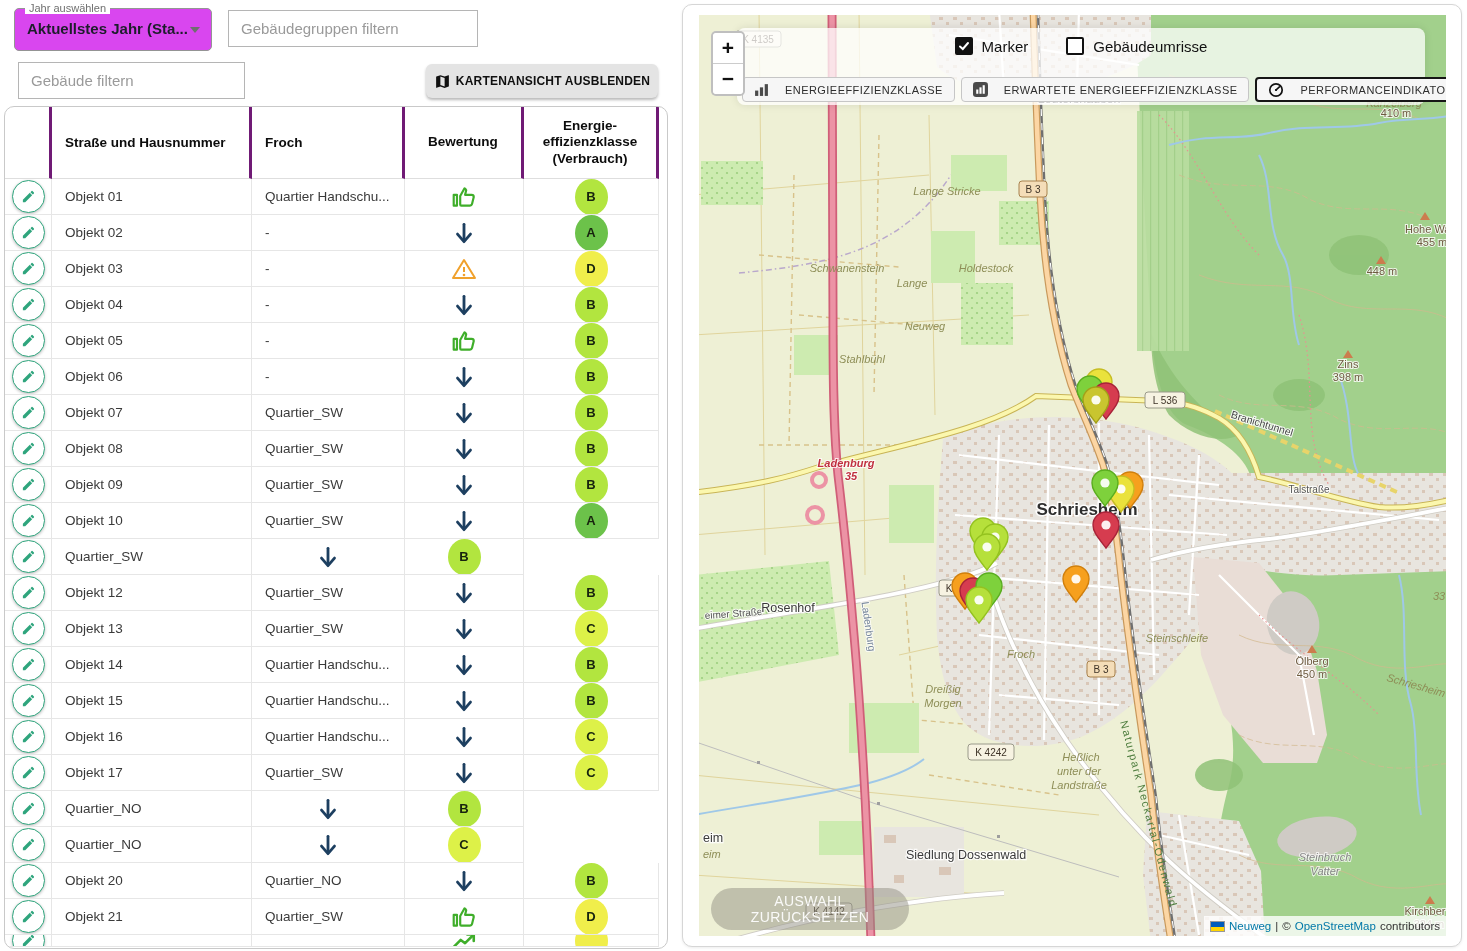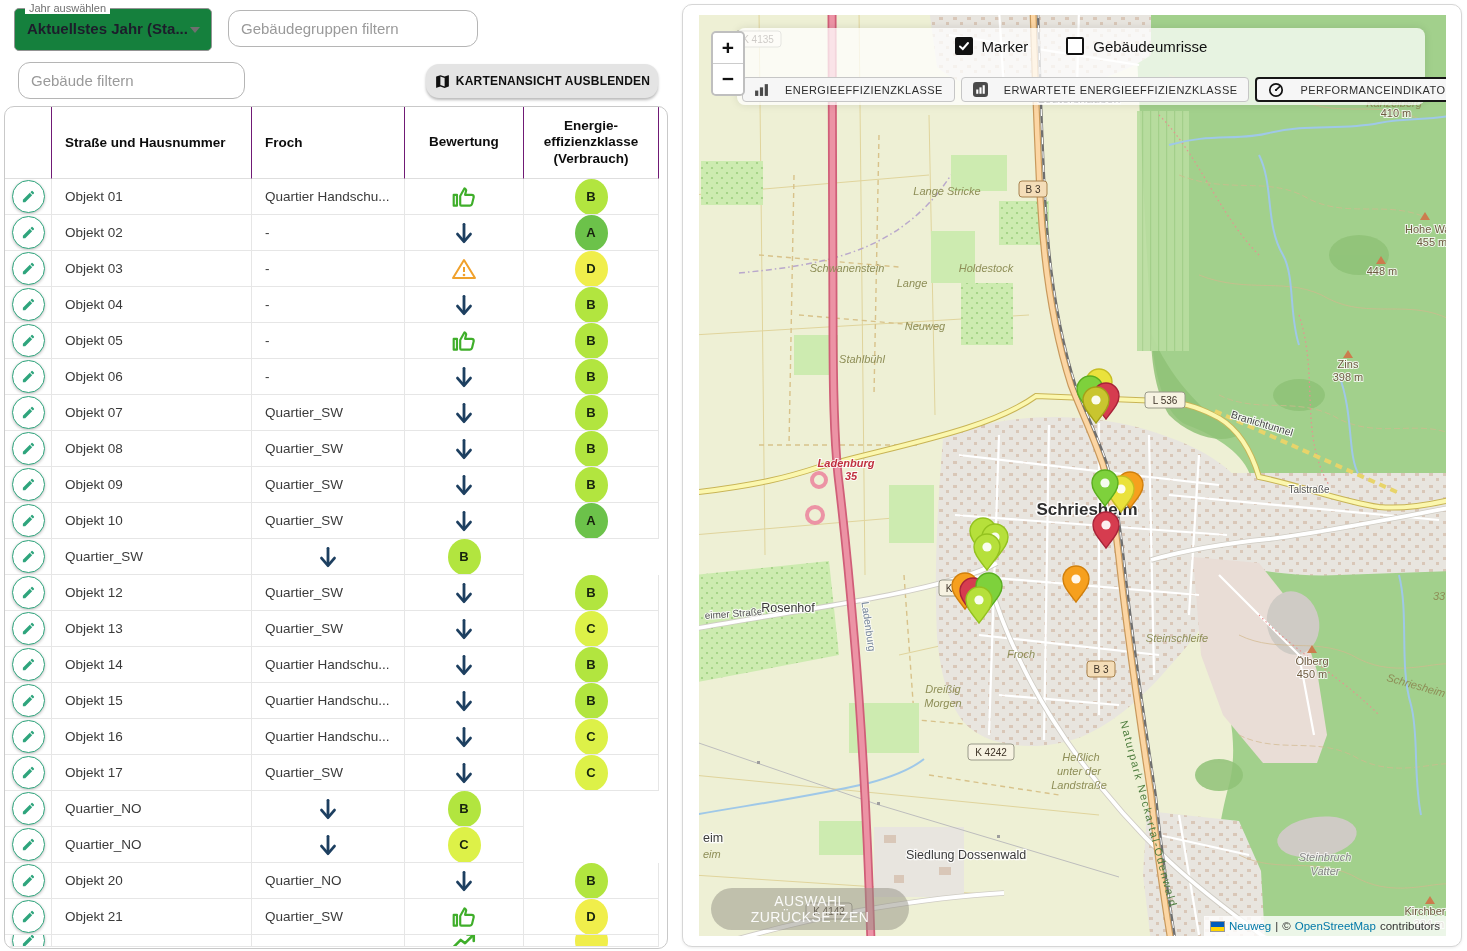--- a/index.html
+++ b/index.html
@@ -2,41 +2,41 @@
 <html><head>
 <meta charset="utf-8">
 <style>
   html,body{margin:0;padding:0;}
   body{width:1467px;height:951px;overflow:hidden;background:#fff;
        font-family:"Liberation Sans",sans-serif;position:relative;}
 
   
   .left-panel{position:absolute;left:0;top:0;width:672px;height:951px;background:#fff;}
   .select-box{position:absolute;left:14px;top:8px;width:196px;height:41px;border:1px solid #949494;
-              border-radius:5px;background:#15803d;cursor:pointer;}
+              border-radius:5px;background:#d946ef;cursor:pointer;}
   .select-label{position:absolute;left:10px;top:-7px;background:#fff;padding:0 4px;
                 font-size:11px;color:#6f6f6f;white-space:nowrap;}
   .select-value{position:absolute;left:12px;top:0;line-height:40px;font-size:15px;color:#1d1d2b;font-weight:600;}
   .select-arrow{position:absolute;right:11px;top:18px;width:0;height:0;border-left:5px solid transparent;
                 border-right:5px solid transparent;border-top:6px solid #6f6f6f;}
-  .text-input{position:absolute;border:1px solid #b5b5b5;border-radius:12px;font-size:15px;color:#333;
+  .text-input{position:absolute;border:1px solid #b5b5b5;border-radius:0;font-size:15px;color:#333;
               padding:0 12px;outline:none;font-family:"Liberation Sans",sans-serif;background:#fff;}
   .text-input::placeholder{color:#9a9a9a;}
   #group-filter{left:228px;top:10px;width:224px;height:35px;}
   #building-filter{left:18px;top:62px;width:201px;height:35px;}
   .map-toggle-btn{position:absolute;left:426px;top:64px;width:232px;height:34px;background:#e4e4e4;
-      border:none;border-radius:13px;font-size:12px;font-weight:700;letter-spacing:.2px;color:#101010;
+      border:none;border-radius:6px;font-size:12px;font-weight:700;letter-spacing:.2px;color:#101010;
       display:flex;align-items:center;justify-content:center;gap:5px;cursor:pointer;
       box-shadow:0 2px 3px rgba(0,0,0,.28);font-family:"Liberation Sans",sans-serif;}
 
   .table-card{position:absolute;left:4px;top:106px;width:662px;height:841px;border:1px solid #c9c9c9;
               border-radius:10px;background:#fff;overflow:hidden;}
   .tbl{width:654px;}
   .thead,.trow{display:grid;grid-template-columns:47px 200px 153px 119px 135px;}
-  .th{border-right:1px solid #701a75;border-bottom:1px solid #dedede;display:flex;align-items:center;
+  .th{border-right:3px solid #701a75;border-bottom:1px solid #dedede;display:flex;align-items:center;
       font-weight:700;font-size:13.5px;color:#0d0d0d;height:72px;box-sizing:border-box;}
   .th.left{padding-left:13px;}
   .th.center{justify-content:center;text-align:center;line-height:1.2;}
   .trow{height:36px;text-align:center;}
   .trow.partial{height:12px;overflow:hidden;}
   .td{border-right:1px solid #e6e6e6;border-bottom:1px solid #e6e6e6;display:flex;align-items:center;
       font-size:13.5px;color:#3a3a3a;box-sizing:border-box;overflow:hidden;}
   .td.left{padding-left:13px;}
   .td.center{justify-content:center;}
   .edit-btn{width:33px;height:33px;border-radius:50%;border:1.6px solid #2fa57d;background:#fff;

